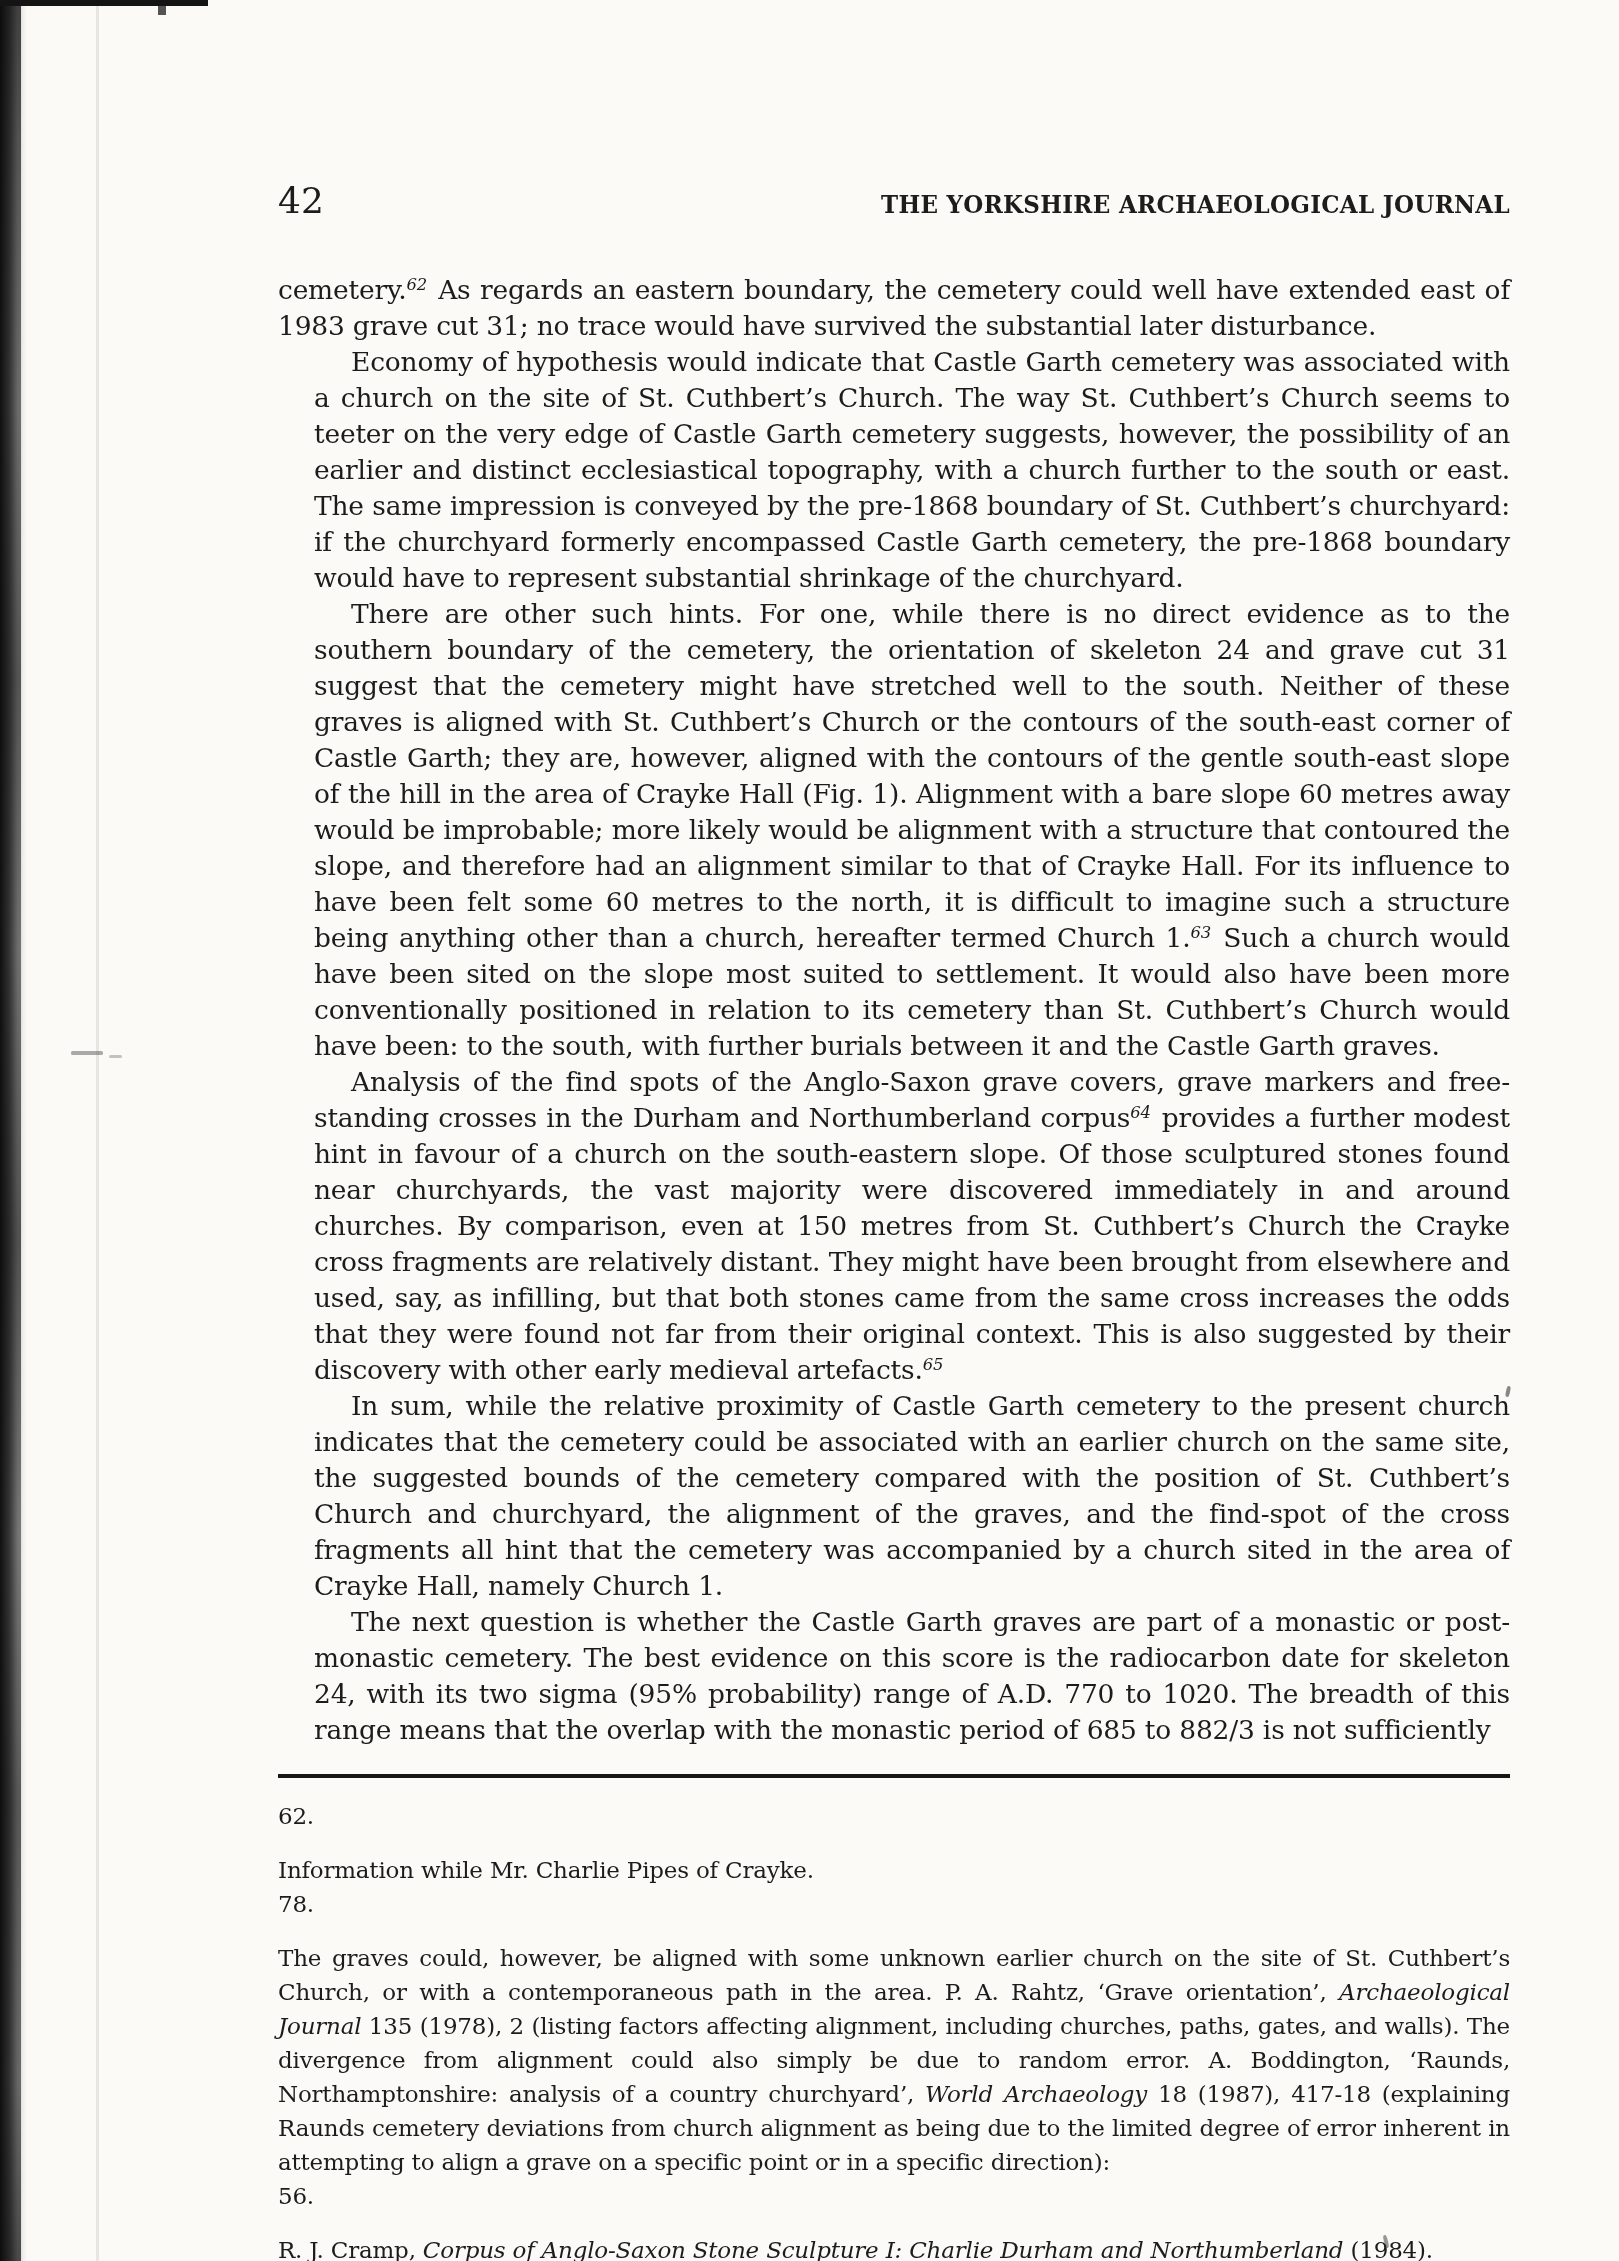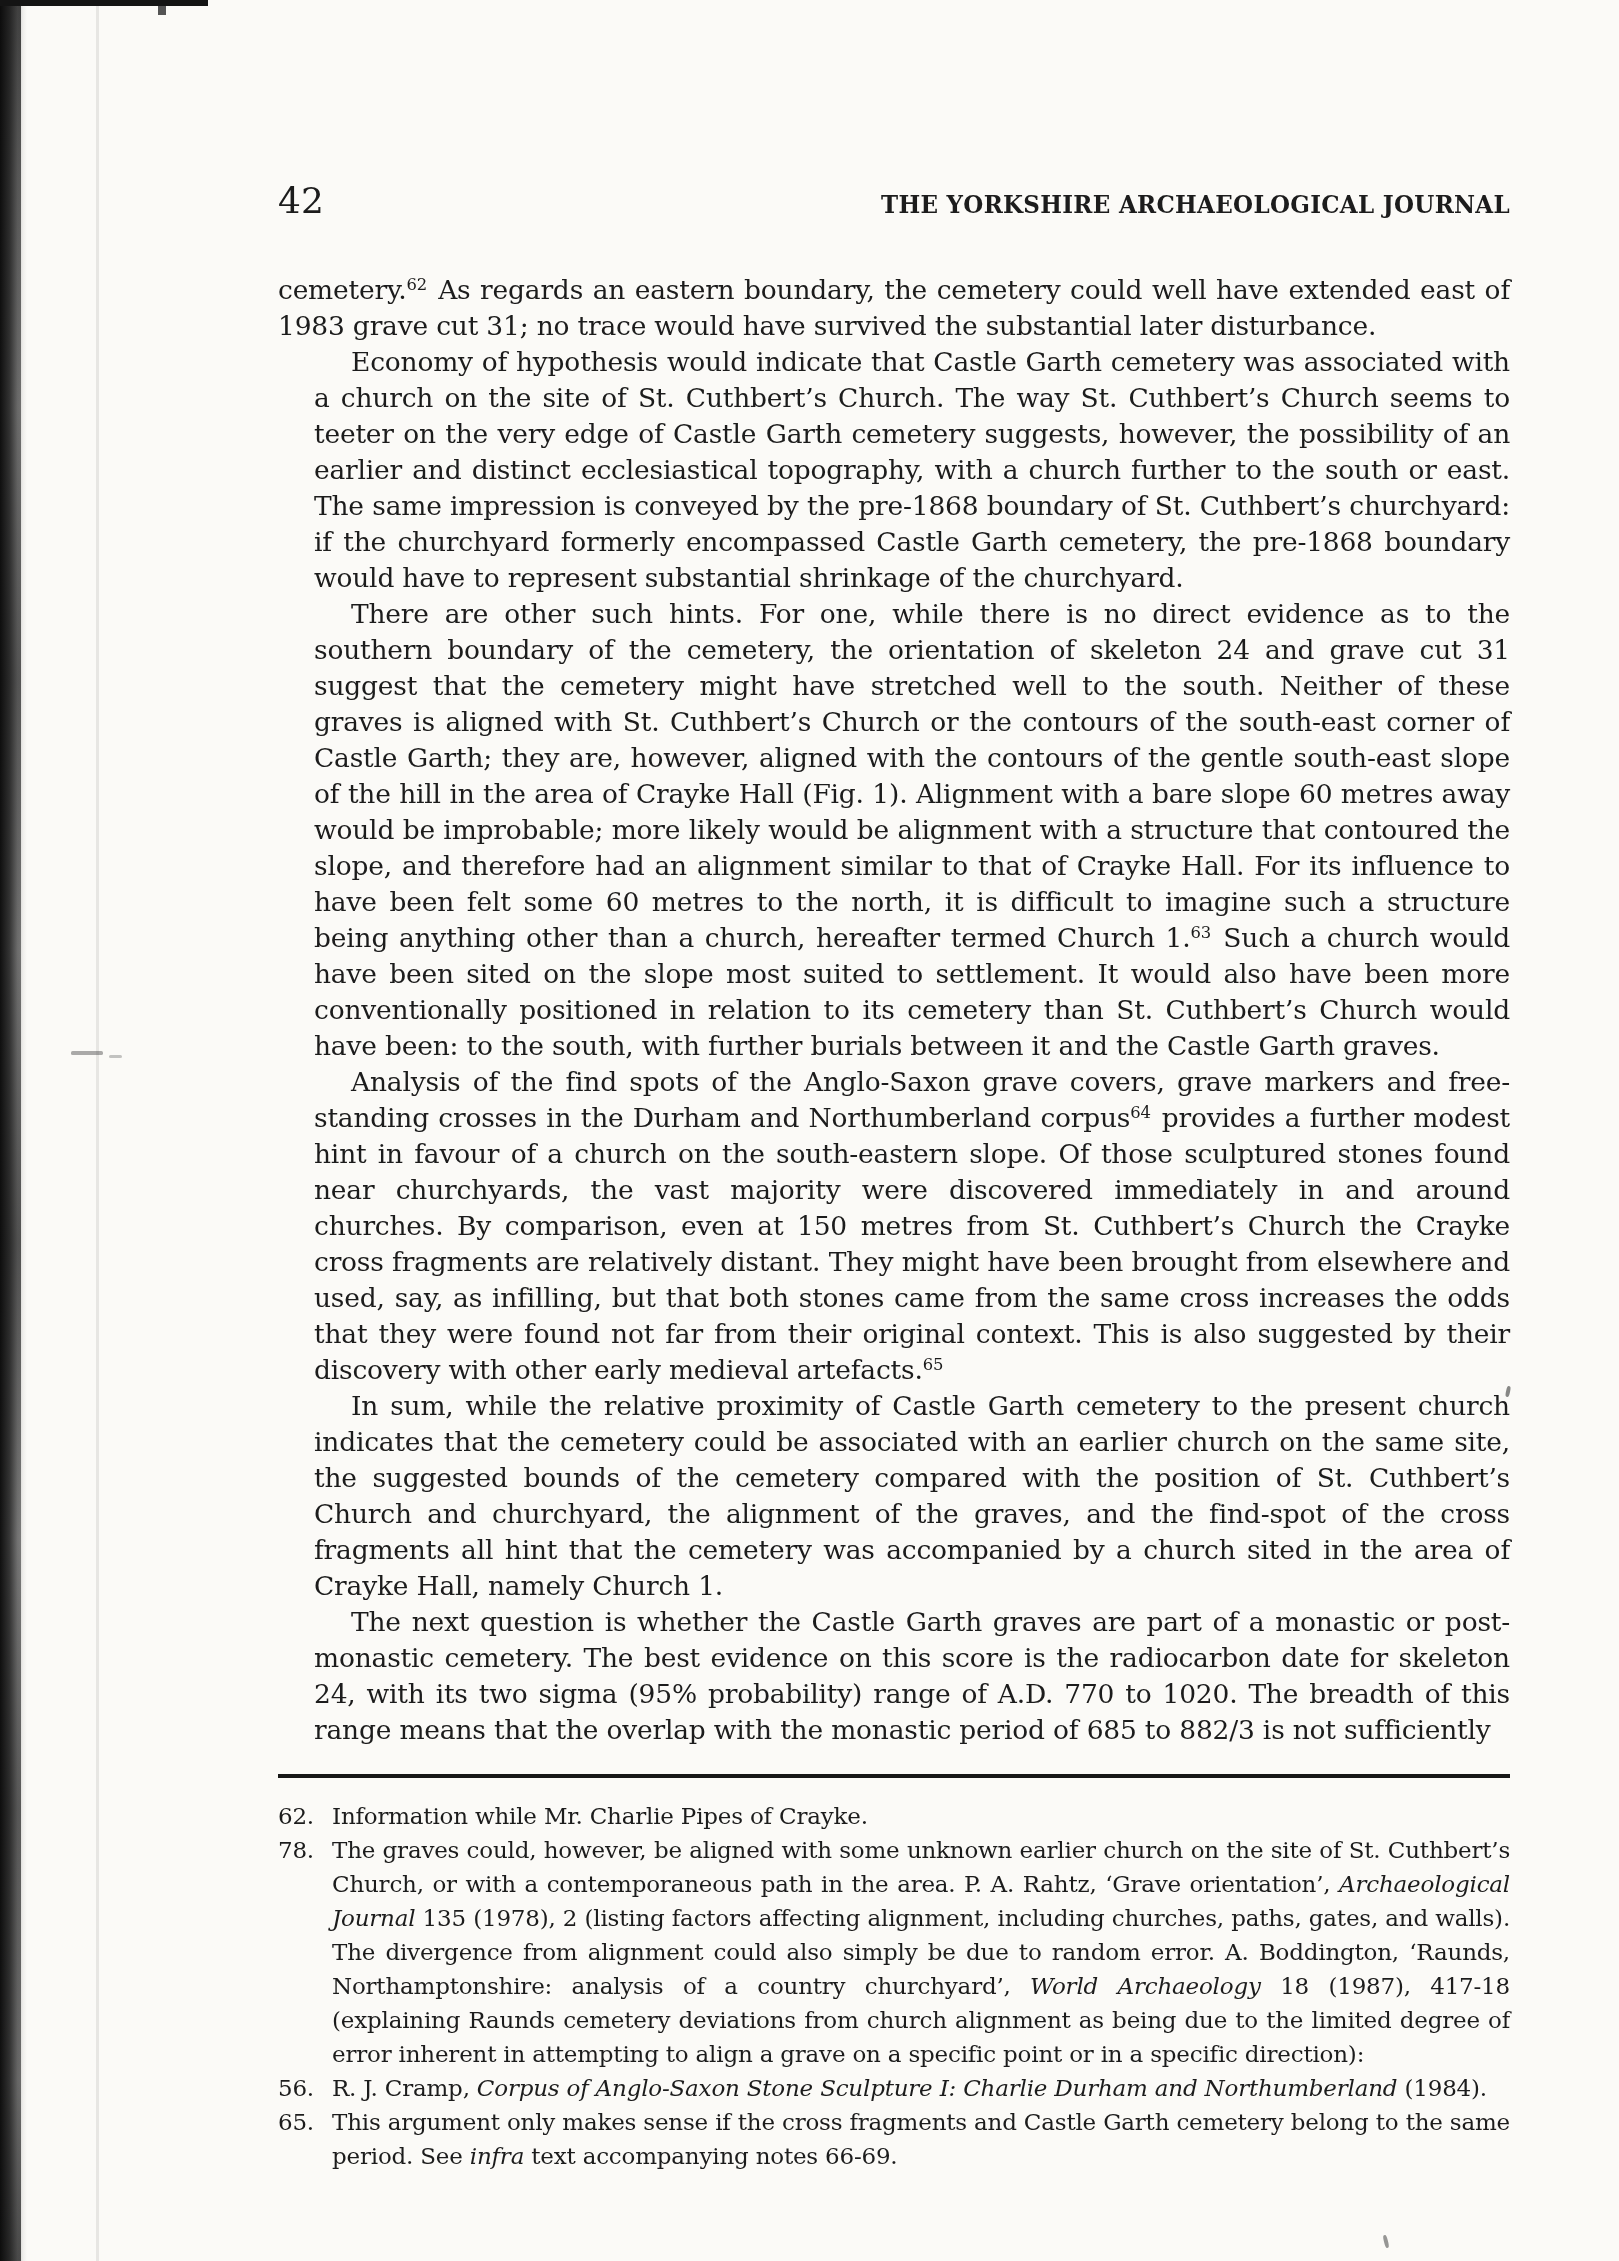--- a/index.html
+++ b/index.html
@@ -66,34 +66,35 @@
     letter-spacing: -0.2px;
   }
   .article-body p { margin: 0; }
   .article-body p.indent { text-indent: 37px; margin-left: 36px; }
 
   .sup {
     font-size: 0.62em;
     position: relative; top: -0.55em;
     line-height: 0;
     margin-right: 1.6px;
+    font-style: italic;
   }
 
   .footnote-rule {
     margin-top: 26px;
     height: 0;
     border-top: 4px solid #171717;
   }
   .footnotes {
     margin-top: 21px;
     font-size: 23px;
     line-height: 34px;
     letter-spacing: -0.2px;
   }
-  .footnote { display: flex; }
+  .footnote { display: flex; flex-direction: column; }
   .fn-num { flex: 0 0 54px; }
   .fn-text { flex: 1 1 auto; text-align: justify; }
   .fn-text i { font-style: italic; }
 </style>
 </head>
 <body style="--ink: #1c1c1c; background: rgb(251, 250, 247);">
 
 <div class="page">
 
   <div class="binding-texture"></div>

